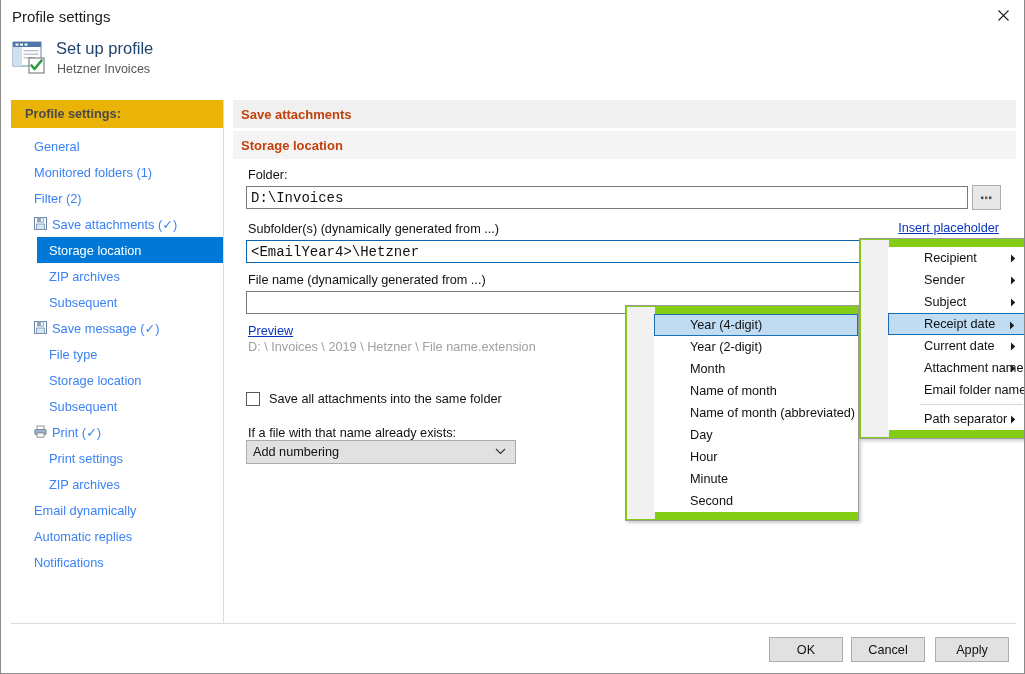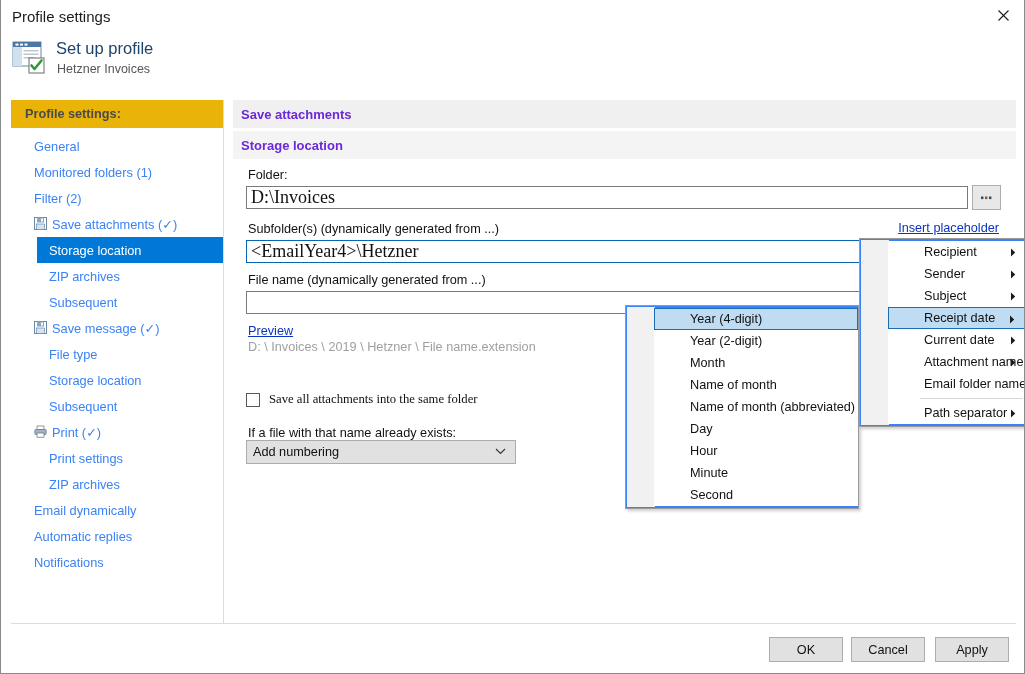--- a/index.html
+++ b/index.html
@@ -110,37 +110,37 @@
     width: 783px; height: 523px;
   }
   .pane-head {
     position: absolute; left: 0;
     width: 783px; height: 28px;
     background: #f0f0f0;
     display: flex; align-items: center;
   }
   .pane-head span {
     margin-left: 8px;
-    font-size: 13px; font-weight: bold; color: #6d28d9;
+    font-size: 13px; font-weight: bold; color: #c2410c;
   }
   #pane-head-1 { top: 0; }
   #pane-head-2 { top: 31px; background: #f4f4f4; }
 
   .field-label {
     position: absolute;
     font-size: 12.7px; color: #111111;
     white-space: nowrap;
   }
   .text-input {
     position: absolute;
     height: 23px;
     background: #ffffff;
     border: 1px solid #7a7a7a;
-    font-family: Liberation Serif, serif;
-    font-size: 18px; color: #111111;
+    font-family: Liberation Mono, monospace;
+    font-size: 14px; color: #111111;
     padding: 0 4px;
     line-height: 21px;
   }
   .text-input.focused { border: 1px solid #0a64b4; }
 
   #browse-button {
     position: absolute; left: 971px; top: 185px;
     width: 29px; height: 25px;
     background: #e8e8e8;
     border: 1px solid #adadad;
@@ -164,21 +164,20 @@
   #preview-path {
     position: absolute; left: 247px; top: 340px;
     font-size: 12.7px; color: #a0a0a0;
     white-space: nowrap;
   }
 
   #checkbox-row {
     position: absolute; left: 245px; top: 392px;
     display: flex; align-items: flex-end;
     cursor: default;
-    font-family: Liberation Serif, serif;
   }
   #checkbox-box {
     width: 14px; height: 14px;
     border: 1px solid #5a5a5a;
     background: #ffffff;
   }
   #checkbox-label {
     margin-left: 9px;
     font-size: 12.7px; color: #111111;
     white-space: nowrap;
@@ -201,24 +200,24 @@
     margin-left: 6px;
     font-size: 12.7px; color: #111111;
   }
   #exists-select-arrow {
     position: absolute; right: 9px; top: 7px;
   }
 
   
   .menu {
     position: absolute;
-    background: #3b82f6;
+    background: #84cc16;
     border: 1px solid #9a9a9a;
     box-shadow: 2px 2px 3px rgba(0,0,0,0.20);
-    padding: 2px 0;
+    padding: 8px 0;
   }
   .menu-gutter {
     position: absolute; left: 1px; top: 1px;
     width: 28px; bottom: 1px;
     background: #f1f1f1;
   }
   .menu-inner { position: relative; background: #ffffff; }
   .menu-item {
     position: relative;
     height: 22px;

